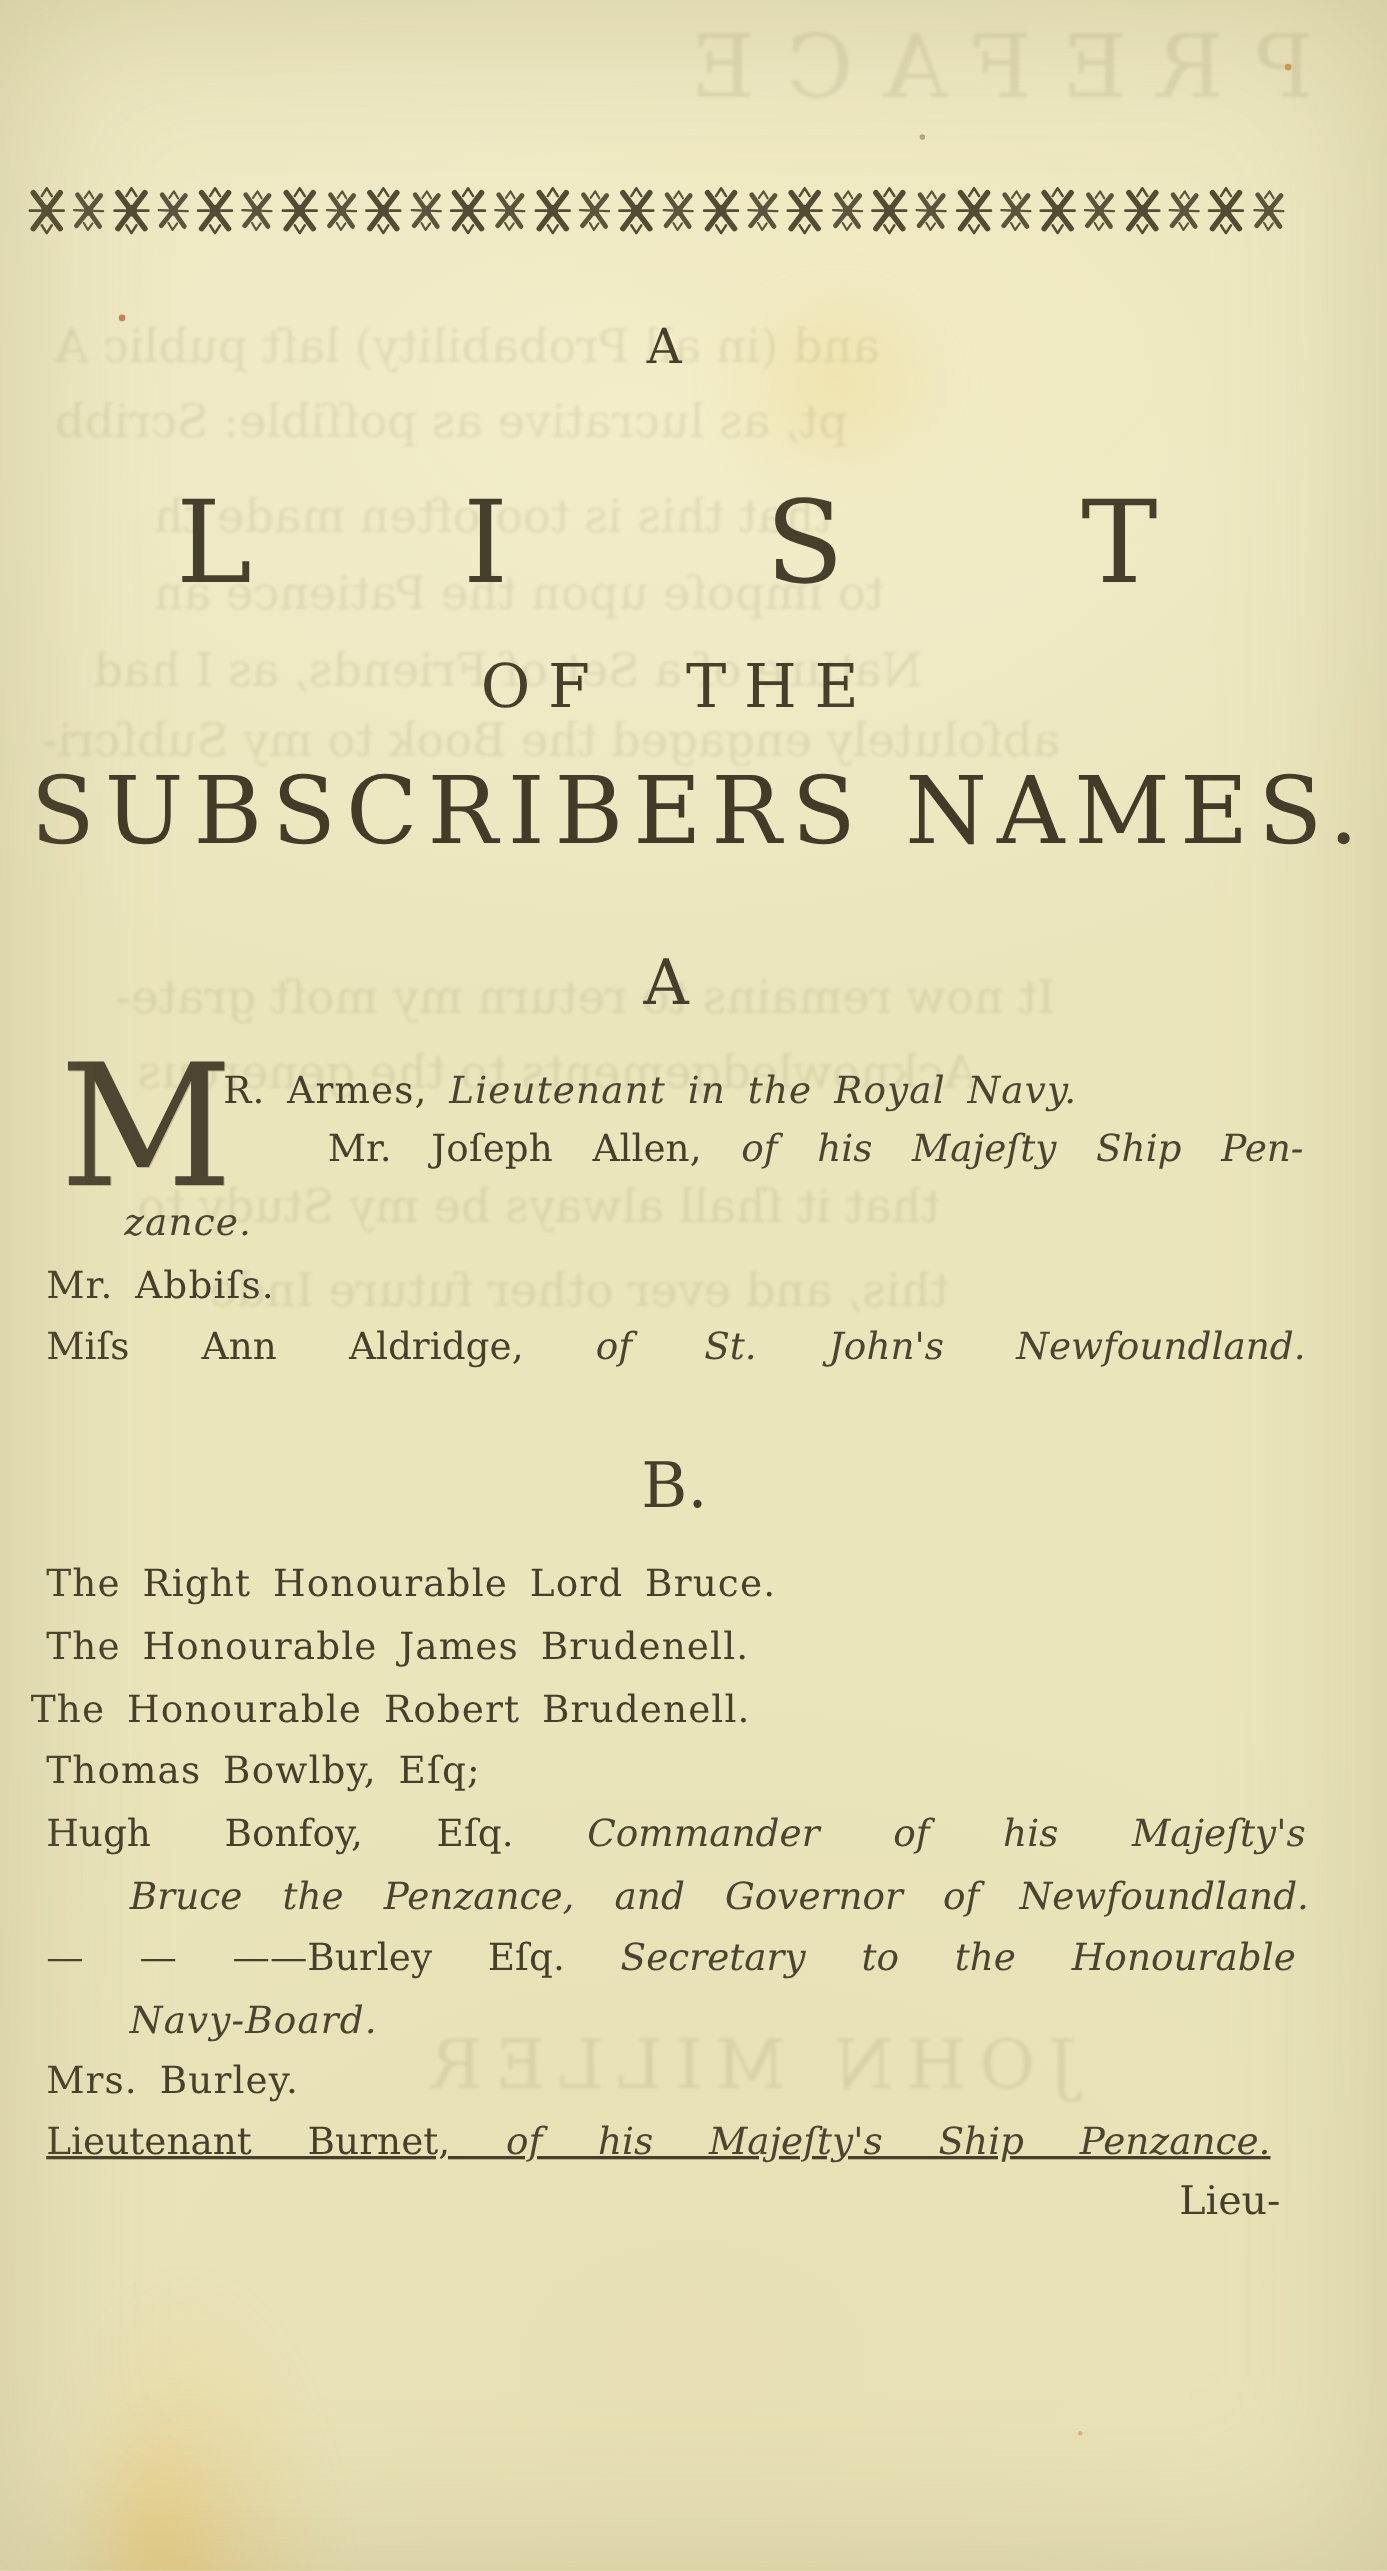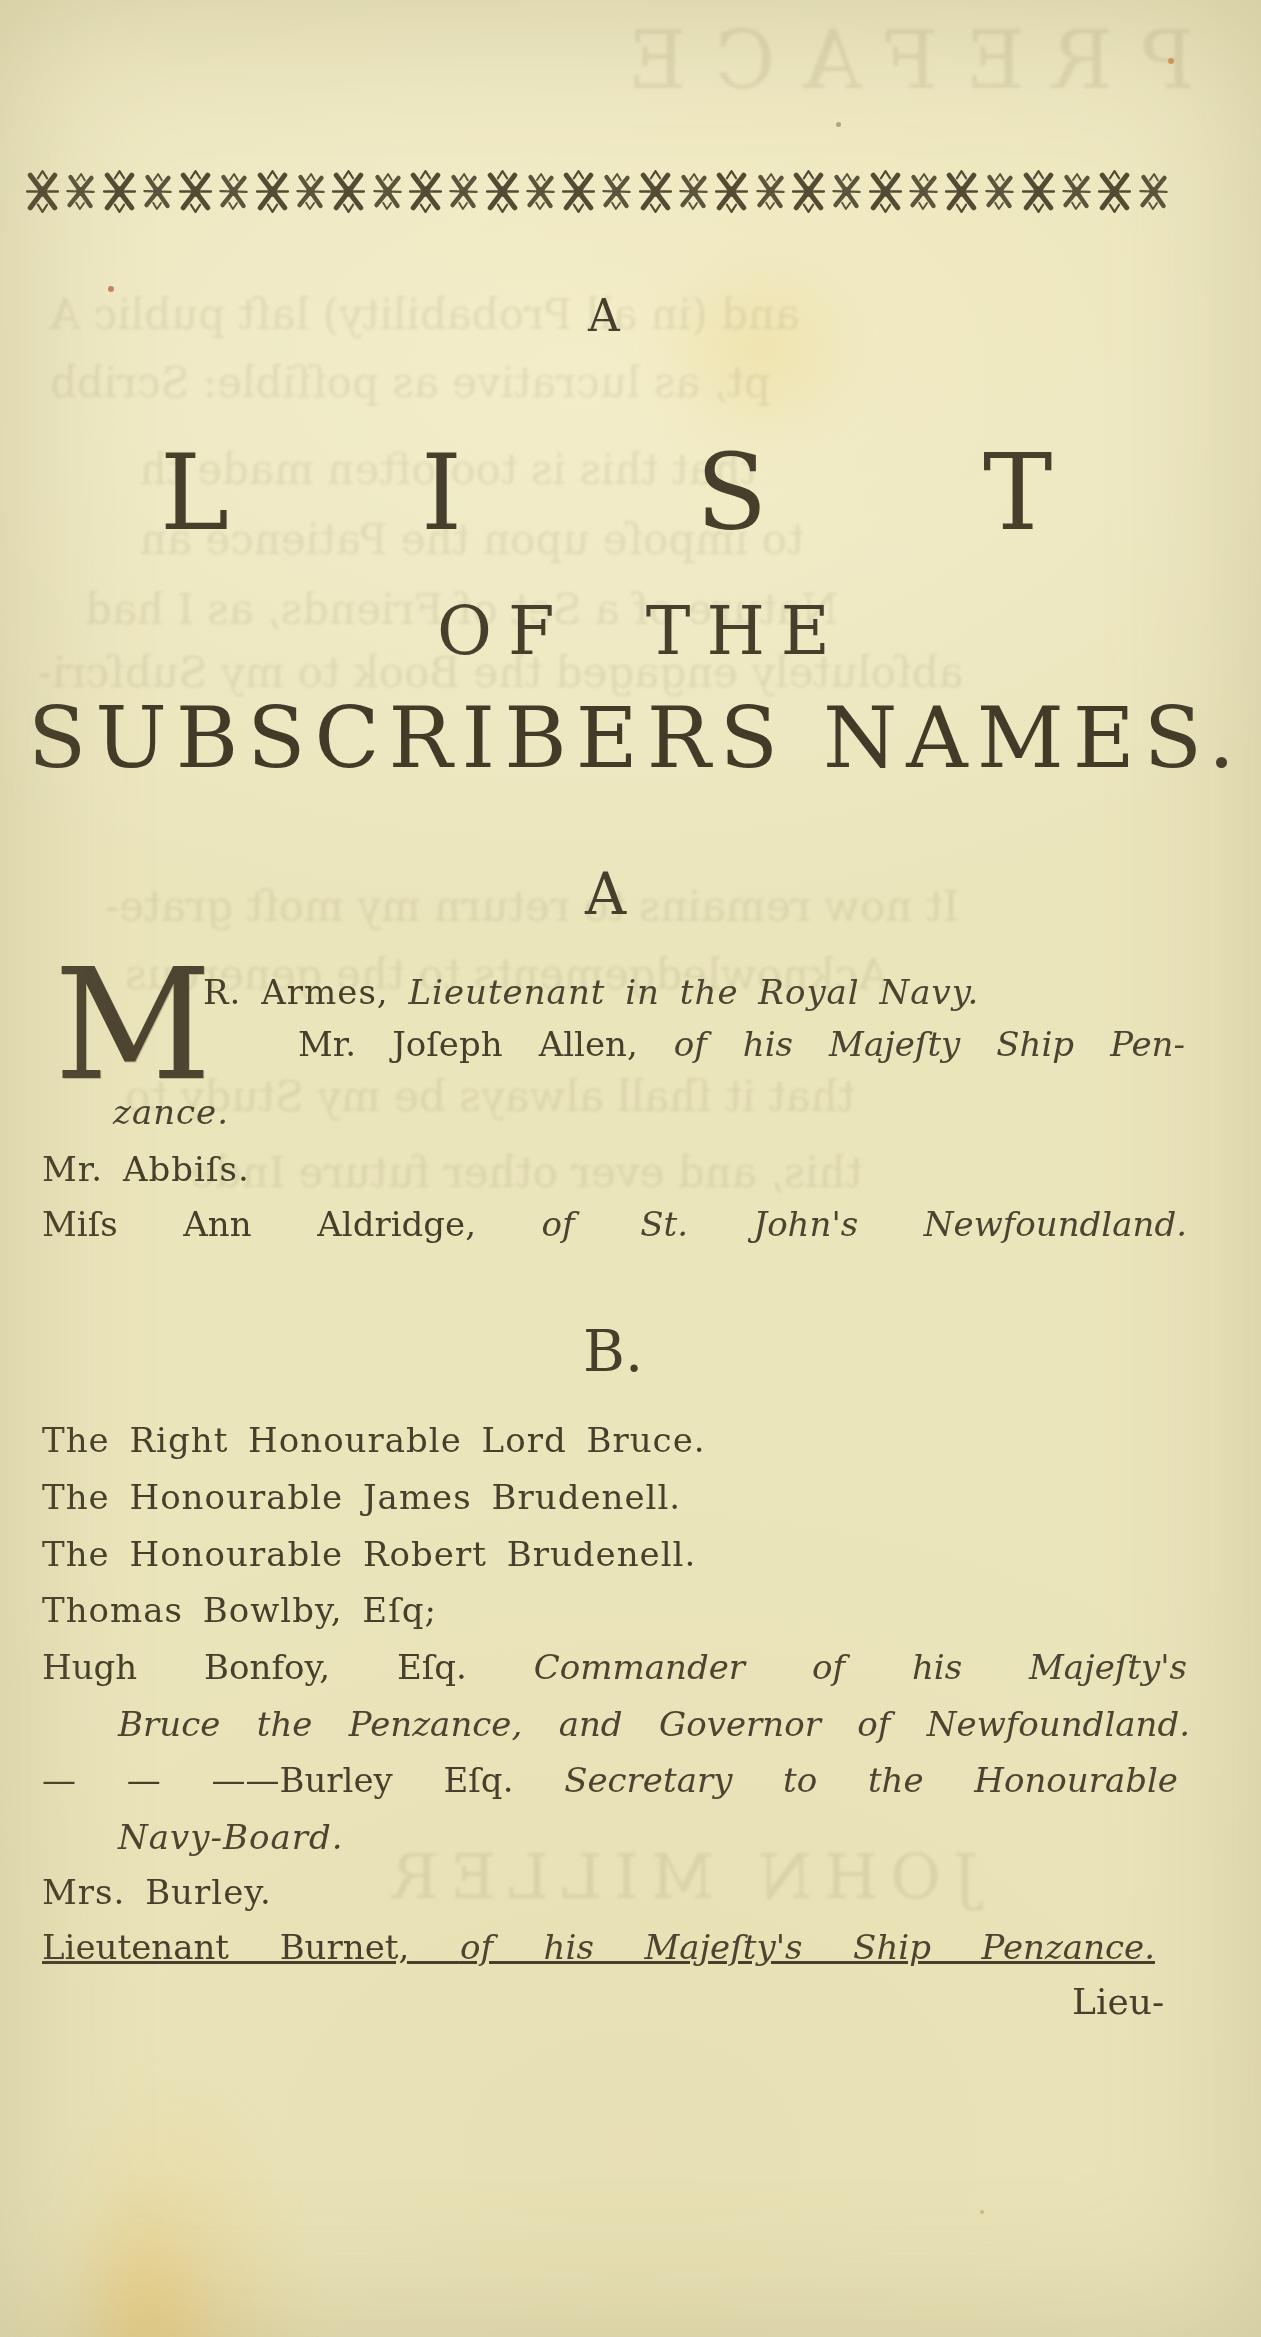--- a/index.html
+++ b/index.html
@@ -25,21 +25,21 @@
   
   .orn-row{position:absolute;left:24px;top:164px;width:1148px;height:54px;
     display:flex;justify-content:space-between;align-items:center;z-index:2;}
   .orn{width:37px;height:53px;color:#4b432c;opacity:0.95;}
   .orn-alt{transform:scale(0.86) rotate(2deg);color:#554d35;}
 
   
   .half-title{position:absolute;left:588px;top:290px;font-size:44px;z-index:2;}
   .title-letter{position:absolute;font-size:104px;line-height:1;top:0;z-index:2;}
   .title-row{position:absolute;left:0;top:441px;width:1261px;height:120px;z-index:2;}
-  .subtitle{position:absolute;left:437px;top:592px;font-size:67px;
+  .subtitle{position:absolute;left:437px;top:592px;font-size:55px;
     letter-spacing:16px;word-spacing:38px;z-index:2;}
   .main-title{position:absolute;left:28px;top:688px;width:1165px;text-align:center;
     font-size:85px;letter-spacing:9px;white-space:nowrap;z-index:2;color:#423b28;}
 
   .sec-head{position:absolute;font-size:57px;z-index:2;}
 
   
   .body-line{position:absolute;font-size:34px;line-height:1.25;white-space:nowrap;
     word-spacing:8px;letter-spacing:1px;z-index:2;color:#473f2b;}
   .jst{white-space:normal;text-align:justify;text-align-last:justify;
@@ -378,21 +378,21 @@
 <div id="sections">
     <div class="sec-head" style="top: 861px; left: 585px;">A</div>
     <div class="body-line" style="top: 971px; left: 203px;"><span>R. Armes, </span><span class="it">Lieutenant in the Royal Navy.</span></div>
     <div class="body-line jst" style="top: 1023px; left: 298px; width: 887px;"><span>Mr. Joſeph Allen, </span><span class="it">of his Majeſty Ship Pen-</span></div>
     <div class="body-line" style="top: 1091px; left: 113px;"><span class="it">zance.</span></div>
     <div class="body-line" style="top: 1148px; left: 42px;"><span>Mr. Abbiſs.</span></div>
     <div class="body-line jst" style="top: 1203px; left: 42px; width: 1145px;"><span>Miſs Ann Aldridge, </span><span class="it">of St. John's Newfoundland.</span></div>
     <div class="sec-head" style="top: 1318px; left: 583px;">B.</div>
     <div class="body-line" style="top: 1419px; left: 42px;"><span>The Right Honourable Lord Bruce.</span></div>
     <div class="body-line" style="top: 1476px; left: 42px;"><span>The Honourable James Brudenell.</span></div>
-    <div class="body-line" style="top: 1533px; left: 42px;"><span>The Honourable Robert Brudenell.</span></div>
+    <div class="body-line" style="top: 1533px; left: 28px;"><span>The Honourable Robert Brudenell.</span></div>
     <div class="body-line" style="top: 1589px; left: 42px;"><span>Thomas Bowlby, Eſq;</span></div>
     <div class="body-line jst" style="top: 1646px; left: 42px; width: 1145px;"><span>Hugh Bonfoy, Eſq. </span><span class="it">Commander of his Majeſty's</span></div>
     <div class="body-line jst" style="top: 1703px; left: 118px; width: 1072px;"><span class="it">Bruce the Penzance, and Governor of Newfoundland.</span></div>
     <div class="body-line jst" style="top: 1759px; left: 42px; width: 1136px;"><span>— — ——Burley Eſq. </span><span class="it">Secretary to the Honourable</span></div>
     <div class="body-line" style="top: 1816px; left: 118px;"><span class="it">Navy-Board.</span></div>
     <div class="body-line" style="top: 1871px; left: 42px;"><span>Mrs. Burley.</span></div>
     <div class="body-line jst" style="top: 1926px; left: 42px; width: 1113px; text-decoration: underline;"><span>Lieutenant Burnet, </span><span class="it">of his Majeſty's Ship Penzance.</span></div>
   </div>
 
 <div class="catchword">Lieu-</div>

